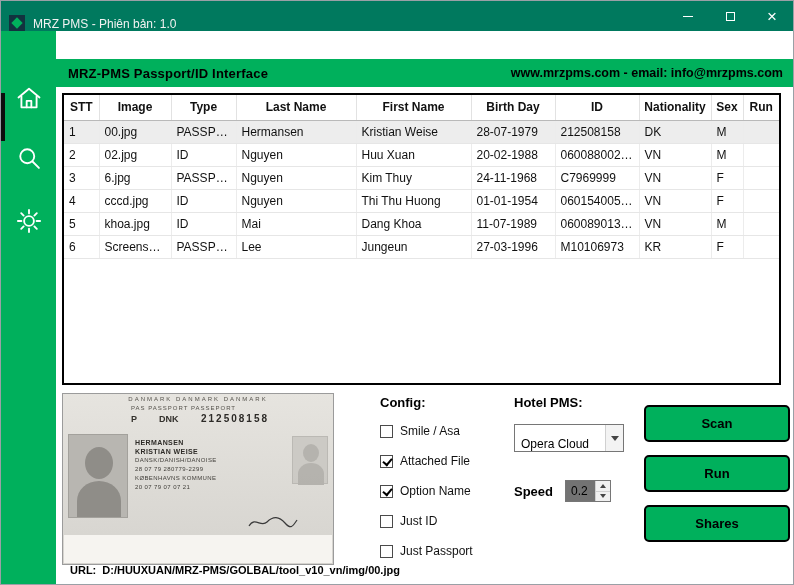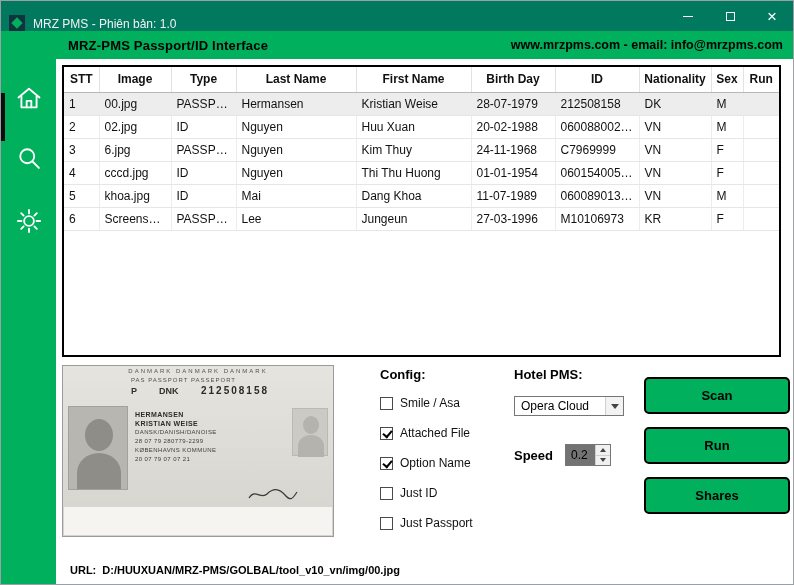--- a/index.html
+++ b/index.html
@@ -21,21 +21,21 @@
   .glyph-close{font-size:17px;line-height:1;}
   
   .winbody{flex:1;display:flex;min-height:0;}
   .sidebar{flex:0 0 55px;width:55px;background:#00b05c;position:relative;display:flex;flex-direction:column;align-items:center;}
   .side-indicator{position:absolute;left:0;top:62px;width:4px;height:48px;background:#0d0d0d;}
   .side-icon{width:30px;height:30px;display:flex;align-items:center;justify-content:center;}
   .side-icon svg{width:28px;height:28px;}
   .si-home{margin-top:52px;}
   .si-search{margin-top:30px;}
   .si-gear{margin-top:33px;}
-  .main{flex:1;display:flex;flex-direction:column;min-width:0;}
+  .main{flex:1;display:flex;flex-direction:column;min-width:0;margin-top:28px;}
   .greenbar{flex:0 0 28px;height:28px;background:#00b05c;display:flex;align-items:center;}
   .gb-title{font-weight:bold;font-size:13px;color:#000;padding-left:12px;letter-spacing:.2px;}
   .gb-contact{margin-left:auto;font-weight:bold;font-size:12.5px;color:#000;padding-right:10px;}
   .content{flex:1;background:#fff;position:relative;padding:6px 12px 0 6px;overflow:hidden;}
   
   .table-frame{border:2px solid #000;height:292px;background:#fff;overflow:hidden;}
   table{width:100%;border-collapse:collapse;table-layout:fixed;font-size:12px;color:#111;}
   th{height:25px;font-weight:bold;text-align:center;border-bottom:1px solid #b9b9b9;border-right:1px solid #e2e2e2;background:#fff;padding:0 3px;overflow:hidden;white-space:nowrap;}
   th:last-child,td:last-child{border-right:none;}
   td{height:23px;padding:0 5px;border-bottom:1px solid #e6e6e6;border-right:1px solid #ececec;white-space:nowrap;overflow:hidden;text-overflow:ellipsis;}
@@ -64,21 +64,21 @@
   
   .config-col{margin-left:46px;width:122px;flex:0 0 122px;padding-top:2px;}
   .section-title{font-weight:bold;font-size:13px;color:#000;}
   .config-col .section-title{margin-bottom:14px;}
   .cb{display:flex;align-items:center;margin-bottom:16px;font-size:12px;color:#111;cursor:default;}
   .cb .box{width:13px;height:13px;border:1px solid #4a4a4a;background:#fff;margin-right:7px;position:relative;flex:0 0 13px;}
   .cb .box.checked::after{content:"";position:absolute;left:2px;top:2px;width:7px;height:4px;
     border-left:2px solid #000;border-bottom:2px solid #000;transform:rotate(-50deg);}
   
   .pms-col{margin-left:12px;width:130px;flex:0 0 130px;padding-top:2px;}
-  .dropdown{margin-top:14px;width:110px;height:20px;border:1px solid #767676;background:#fff;display:flex;align-items:center;cursor:default;}
+  .dropdown{margin-top:14px;width:110px;height:28px;border:1px solid #767676;background:#fff;display:flex;align-items:flex-end;cursor:default;}
   .dd-text{flex:1;padding-left:6px;font-size:12px;color:#000;}
   .dd-arrow{width:18px;height:100%;display:flex;align-items:center;justify-content:center;border-left:1px solid #d0d0d0;background:#f3f3f3;}
   .tri-down{width:0;height:0;border-left:4px solid transparent;border-right:4px solid transparent;border-top:5px solid #444;}
   .tri-up-s{width:0;height:0;border-left:3px solid transparent;border-right:3px solid transparent;border-bottom:4px solid #444;}
   .tri-down-s{width:0;height:0;border-left:3px solid transparent;border-right:3px solid transparent;border-top:4px solid #444;}
   .speed-row{margin-top:28px;display:flex;align-items:center;}
   .speed-label{font-weight:bold;font-size:13px;margin-right:12px;}
   .spinner{width:46px;height:22px;border:1px solid #767676;background:#737373;display:flex;}
   .spin-value{flex:1;font-size:12px;display:flex;align-items:center;padding-left:5px;}
   .spin-btns{width:15px;display:flex;flex-direction:column;border-left:1px solid #cfcfcf;}

